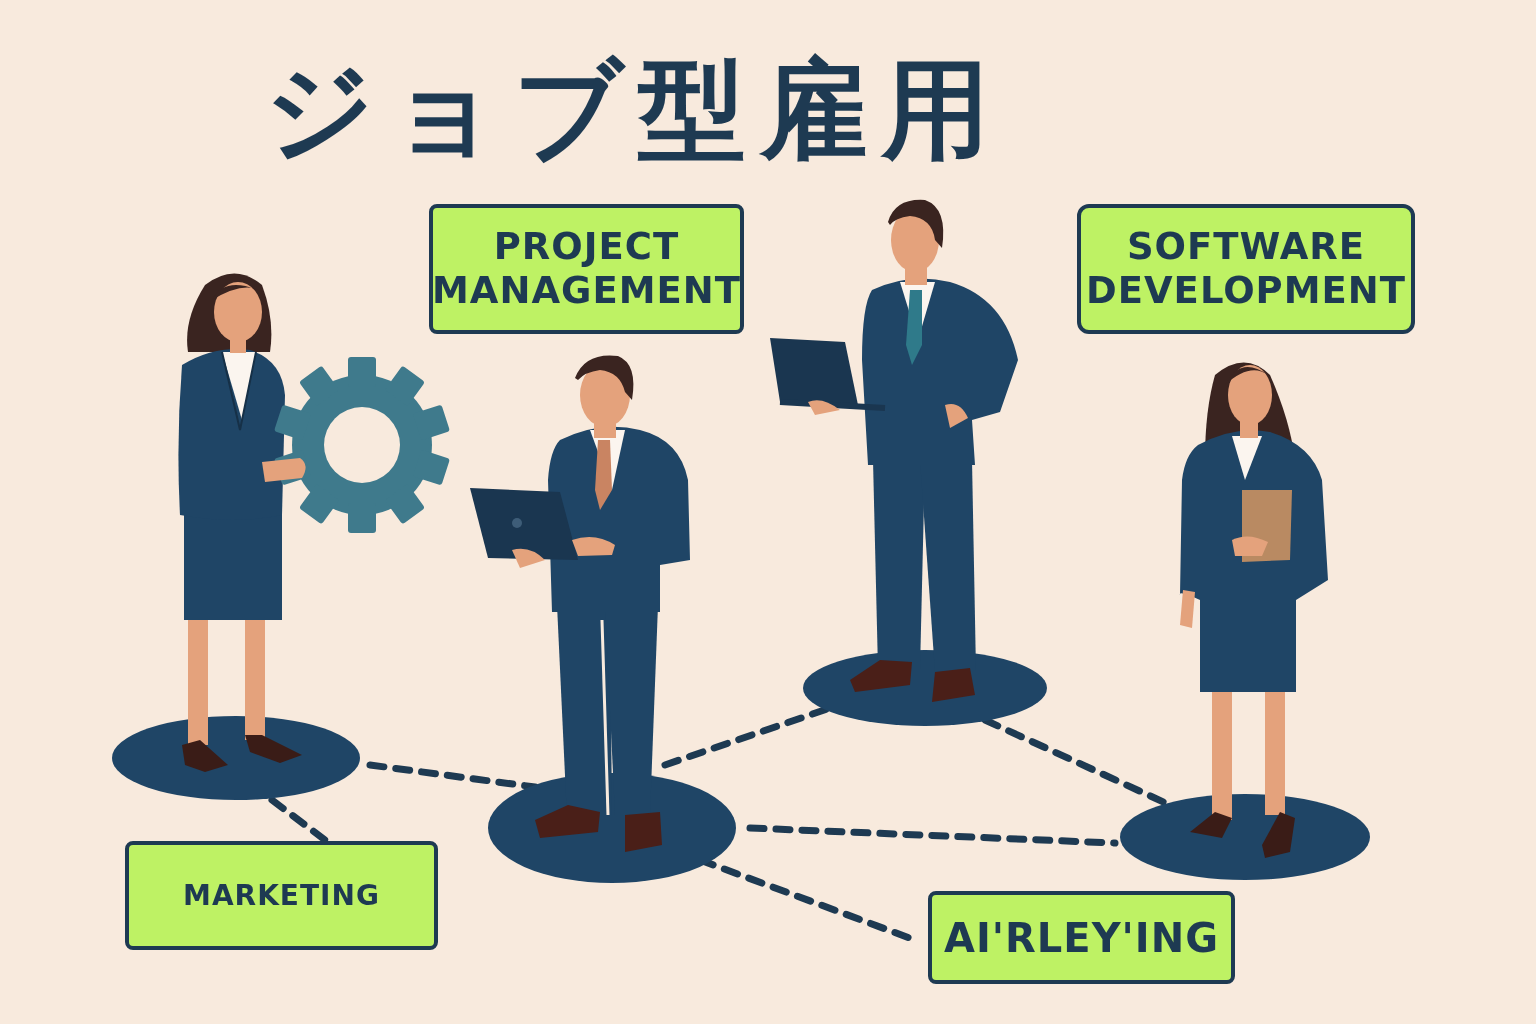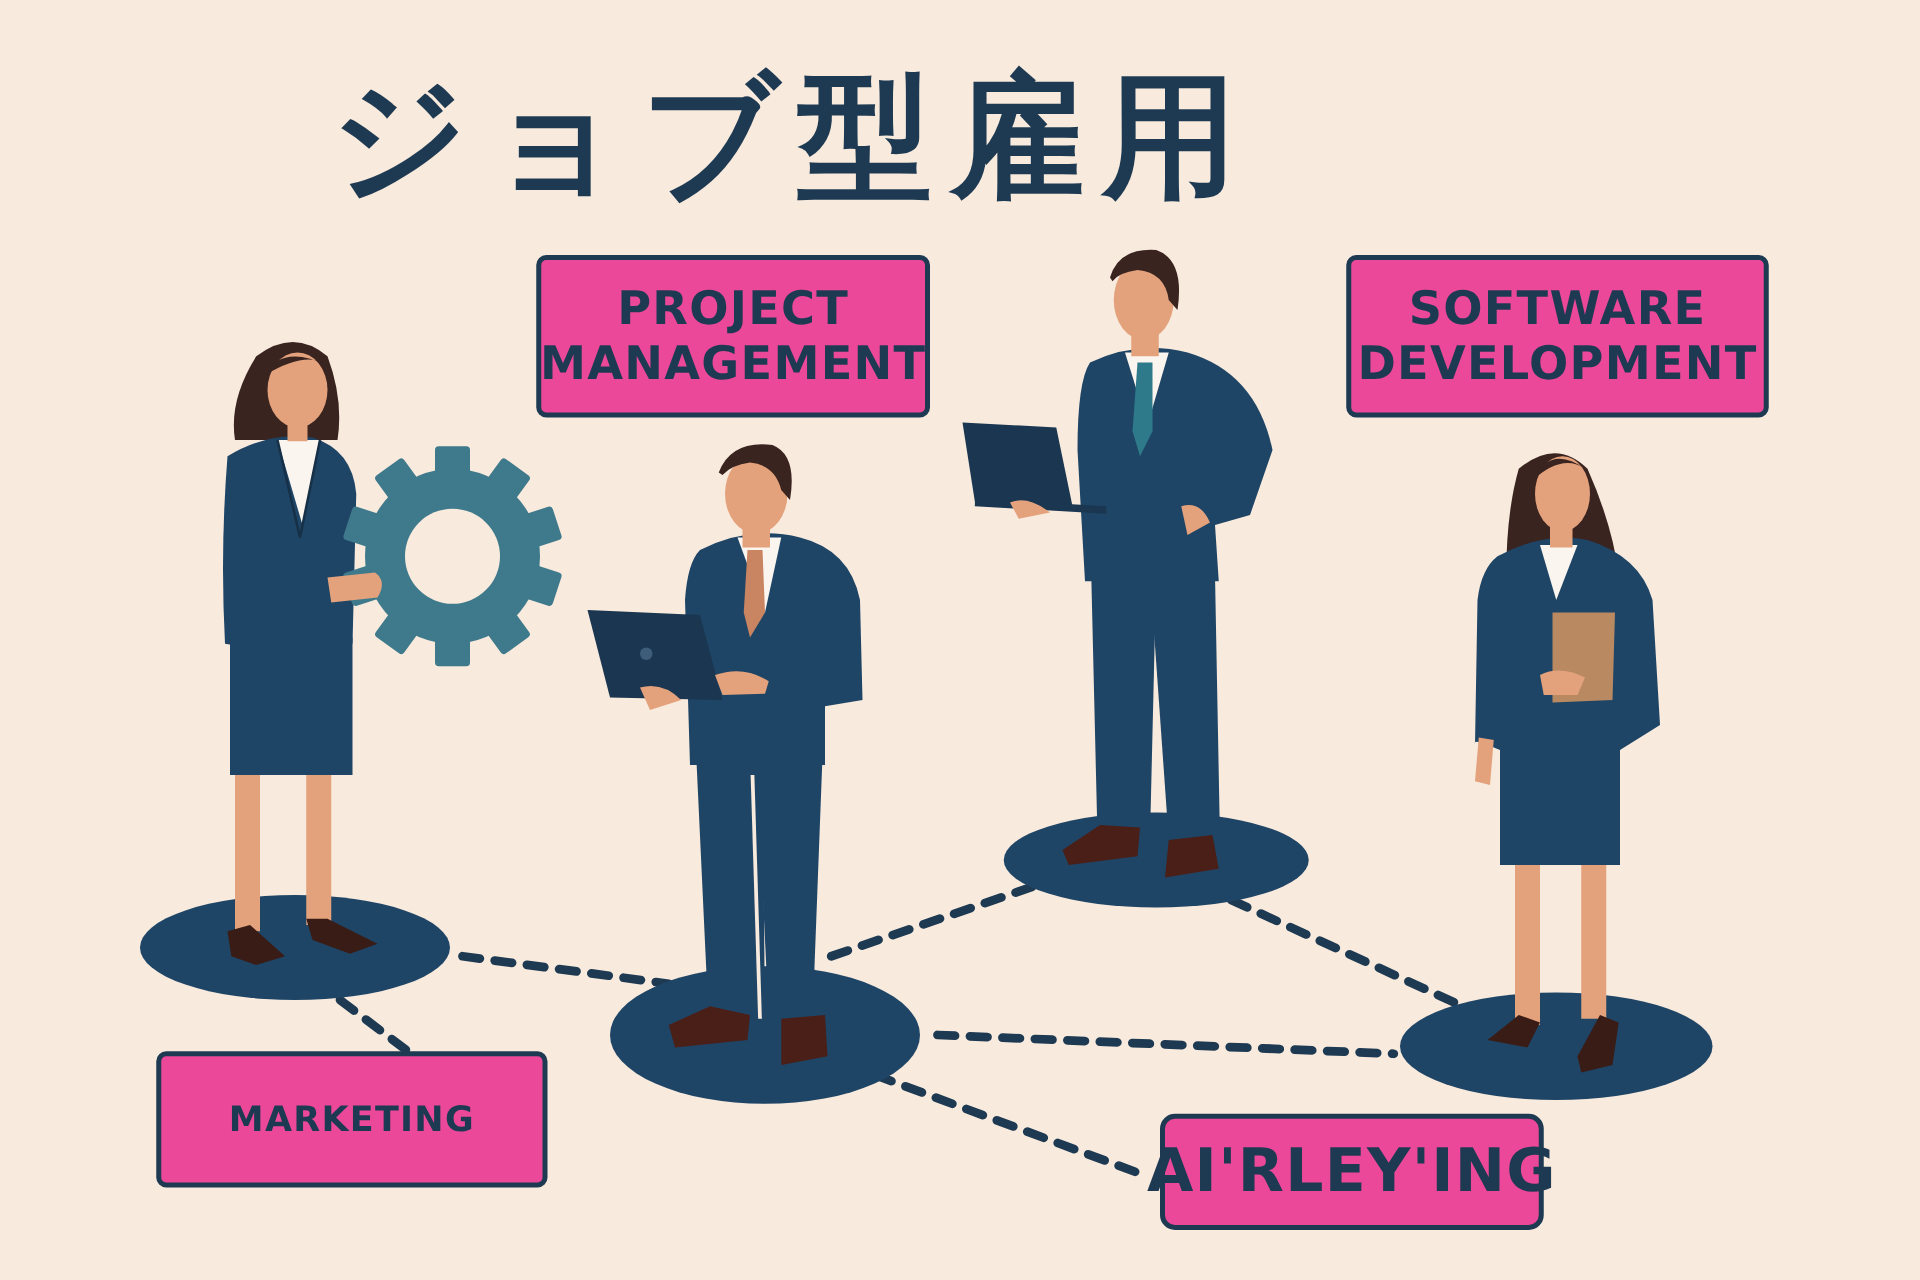--- a/index.html
+++ b/index.html
@@ -11,30 +11,30 @@
   }
   .title {
     position:absolute; left:0; top:40px; width:1268px; text-align:center;
     font-size:108px; font-weight:bold; color:#1e3a52; letter-spacing:14px;
     line-height:140px;
   }
   .scene { position:absolute; left:0; top:0; width:1536px; height:1024px; }
   .label-box {
     position:absolute; box-sizing:border-box;
     border:4px solid #1e3a52; border-radius:8px;
-    background:#ec4899;
+    background:#bef264;
     display:flex; flex-direction:column; align-items:center; justify-content:center;
     color:#1e3a52; font-family:"DejaVu Sans", sans-serif; font-weight:bold;
     text-align:center; line-height:1.2;
   }
   .label-box span { display:block; }
   .lb-pm { left:429px; top:204px; width:315px; height:130px; font-size:37px; letter-spacing:1px; }
-  .lb-sd { left:1077px; top:204px; width:338px; height:130px; font-size:37px; letter-spacing:1px; }
+  .lb-sd { left:1077px; top:204px; width:338px; height:130px; font-size:37px; letter-spacing:1px;border-radius:12px; }
   .lb-mk { left:125px; top:841px; width:313px; height:109px; font-size:28px; letter-spacing:1px; }
-  .lb-ai { left:928px; top:891px; width:307px; height:93px; font-size:48px; letter-spacing:1px;border-radius:12px; }
+  .lb-ai { left:928px; top:891px; width:307px; height:93px; font-size:40px; letter-spacing:1px; }
 </style>
 </head>
 <body>
 
 <div class="title">ジョブ型雇用</div>
 
 <svg class="scene" viewBox="0 0 1536 1024" xmlns="http://www.w3.org/2000/svg">
 
   <g stroke="#1e3a52" stroke-width="7" stroke-dasharray="14 12" stroke-linecap="round" fill="none">
     <line x1="370" y1="765" x2="535" y2="787"></line>

